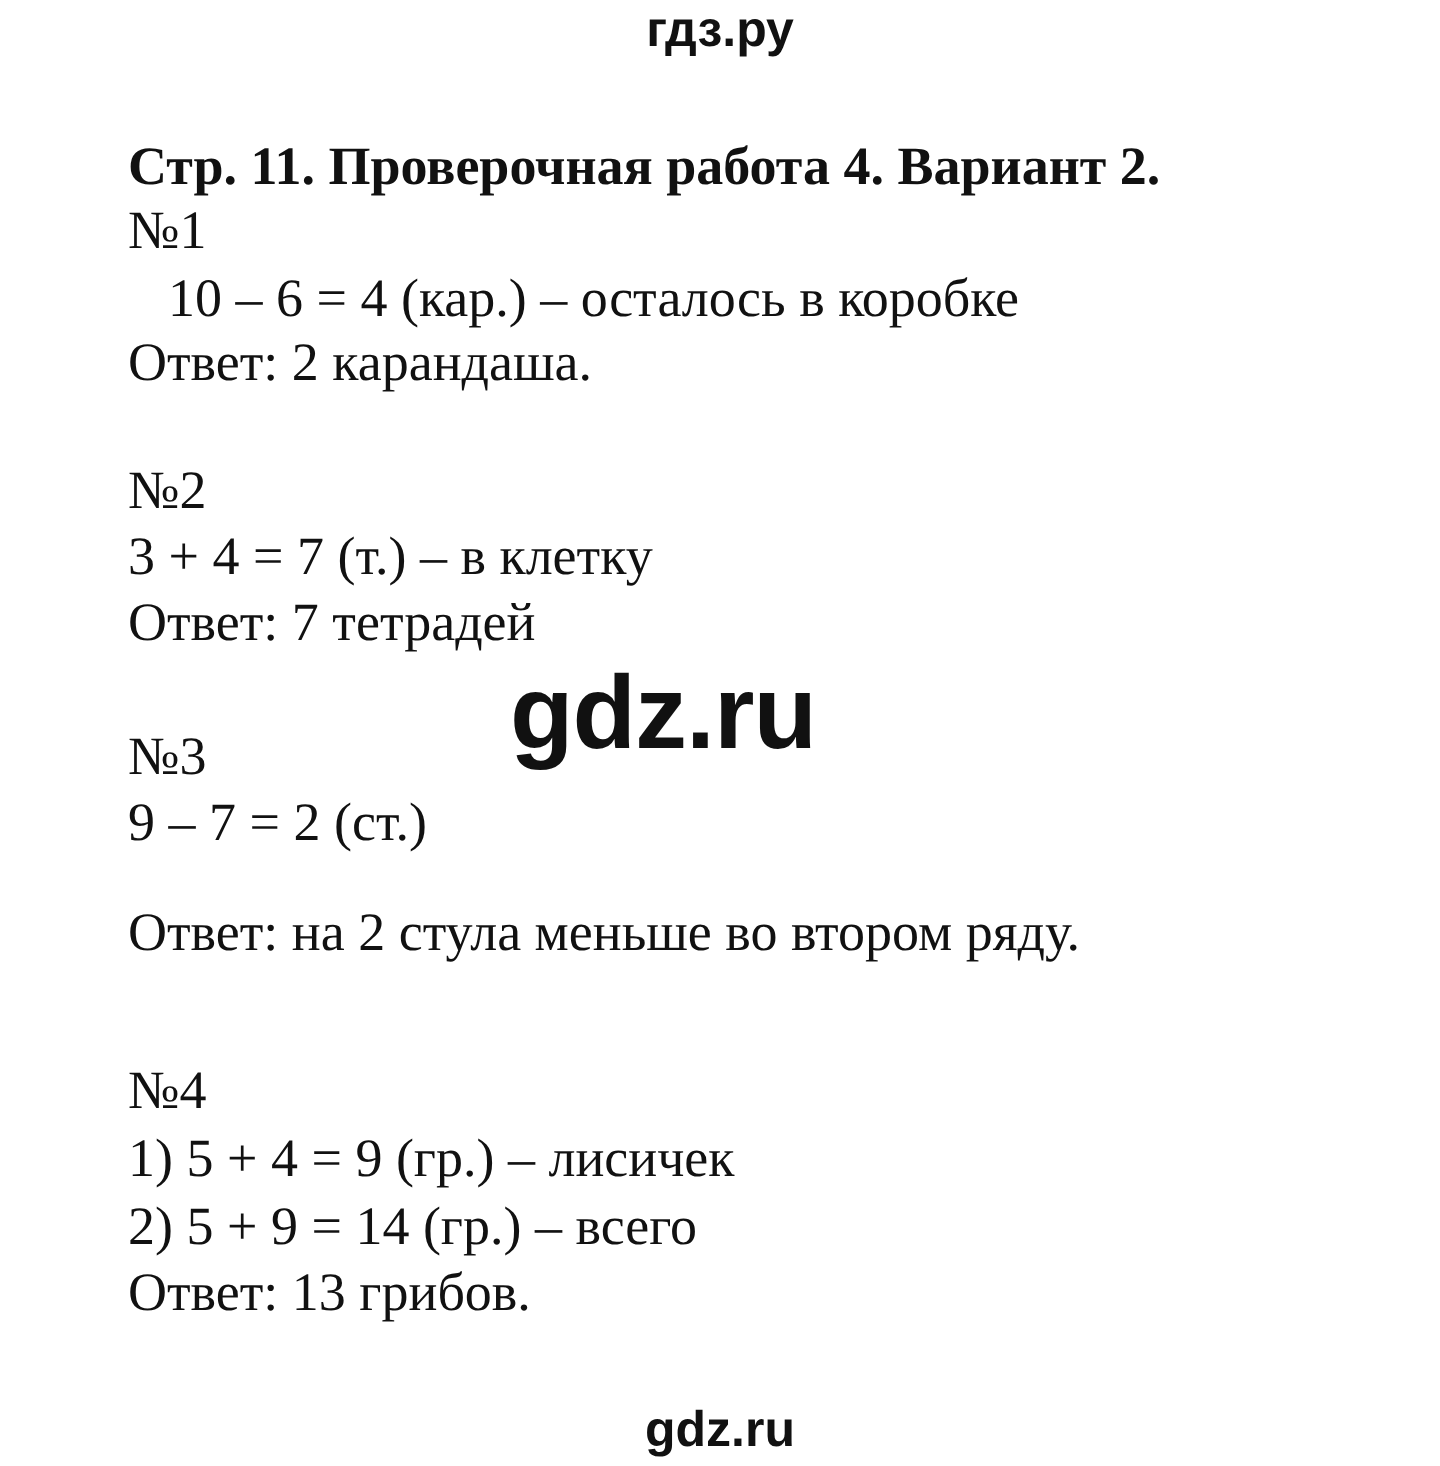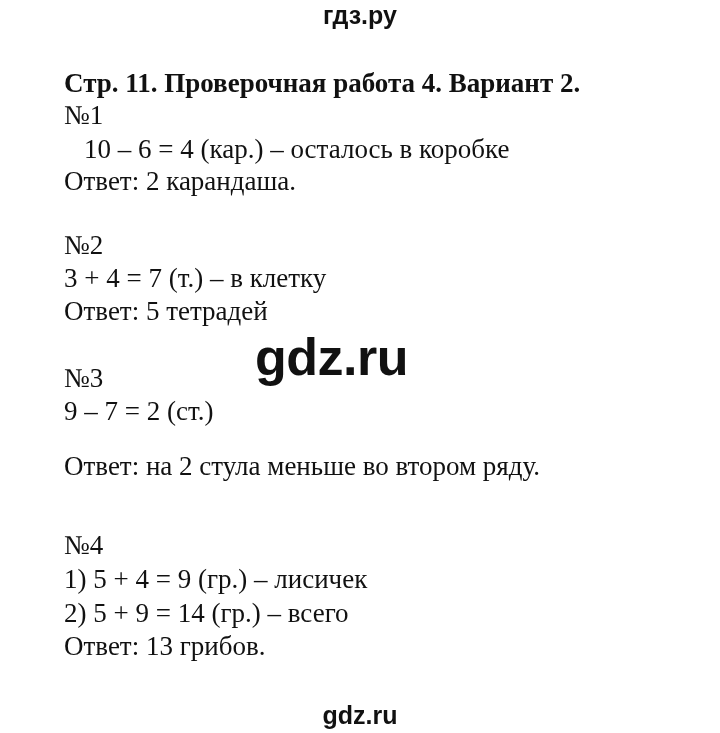--- a/index.html
+++ b/index.html
@@ -21,21 +21,21 @@
 
 <div class="doc">
   <div class="line title" style="top:0px;">Стр. 11. Проверочная работа 4. Вариант 2.</div>
 
   <div class="line" style="top:32px;">№1</div>
   <div class="line" style="top:66px;margin-left:20px;">10 – 6 = 4 (кар.) – осталось в коробке</div>
   <div class="line" style="top:98px;">Ответ: 2 карандаша.</div>
 
   <div class="line" style="top:162px;">№2</div>
   <div class="line" style="top:195px;">3 + 4 = 7 (т.) – в клетку</div>
-  <div class="line" style="top:228px;">Ответ: 5 тетрадей</div>
+  <div class="line" style="top:228px;">Ответ: 7 тетрадей</div>
 
   <div class="line" style="top:295px;">№3</div>
   <div class="line" style="top:328px;">9 – 7 = 2 (ст.)</div>
   <div class="line" style="top:364px;margin-top:19px;">Ответ: на 2 стула меньше во втором ряду.</div>
 
   <div class="line" style="top:462px;">№4</div>
   <div class="line" style="top:496px;">1) 5 + 4 = 9 (гр.) – лисичек</div>
   <div class="line" style="top:530px;text-align:center;">2) 5 + 9 = 14 (гр.) – всего</div>
   <div class="line" style="top:563px;">Ответ: 13 грибов.</div>
 </div>

